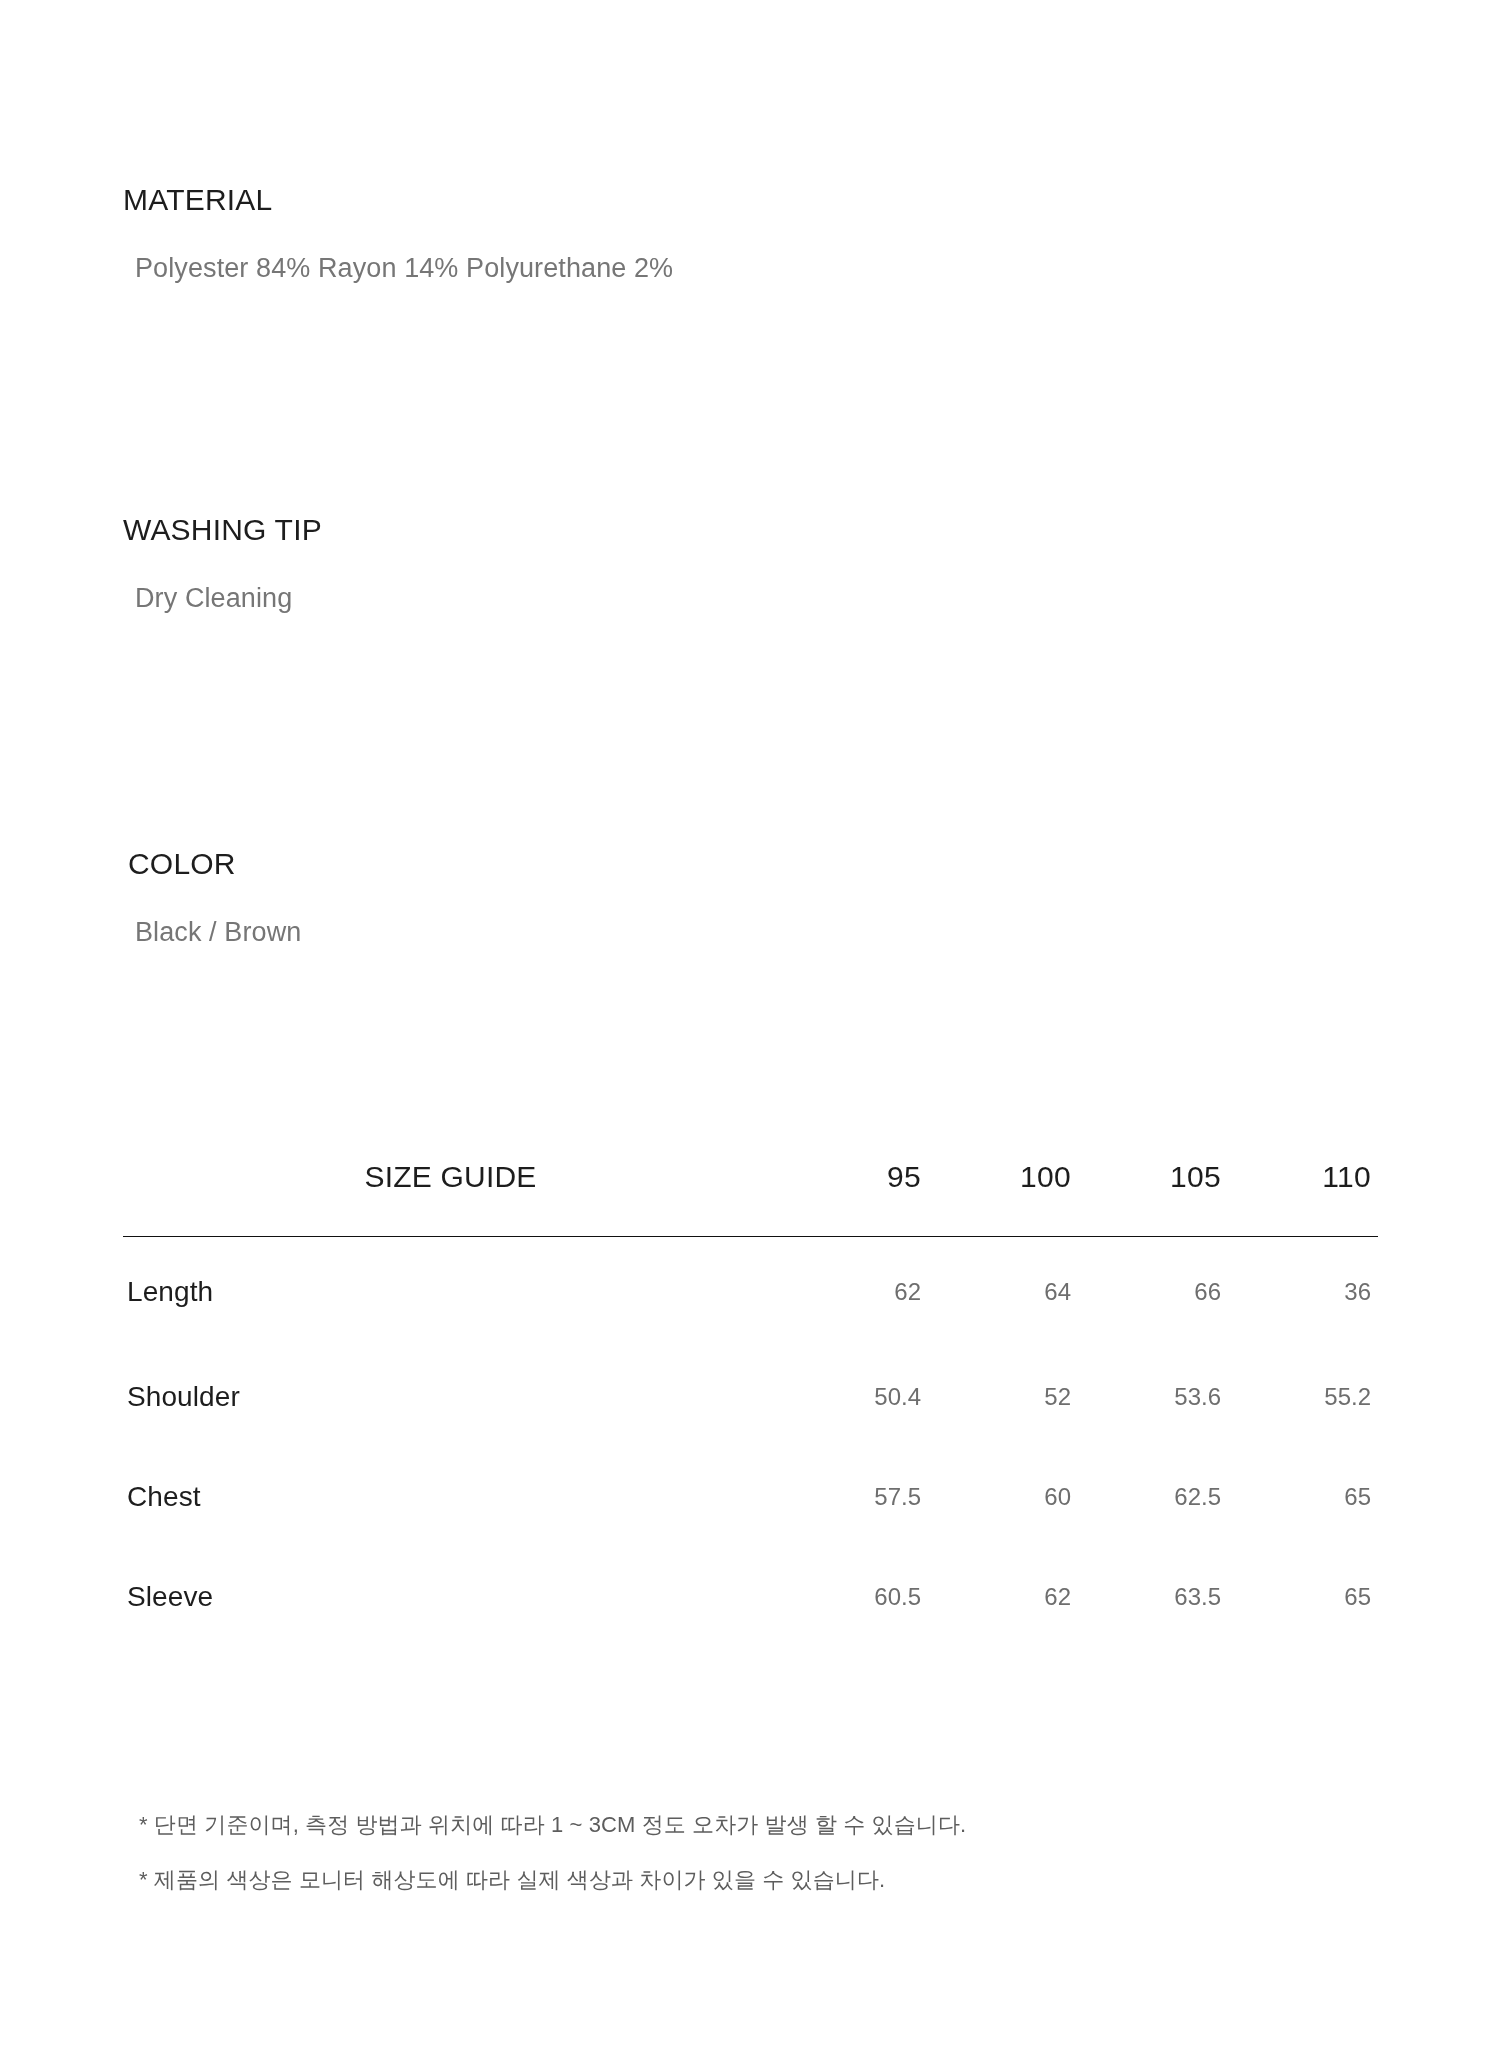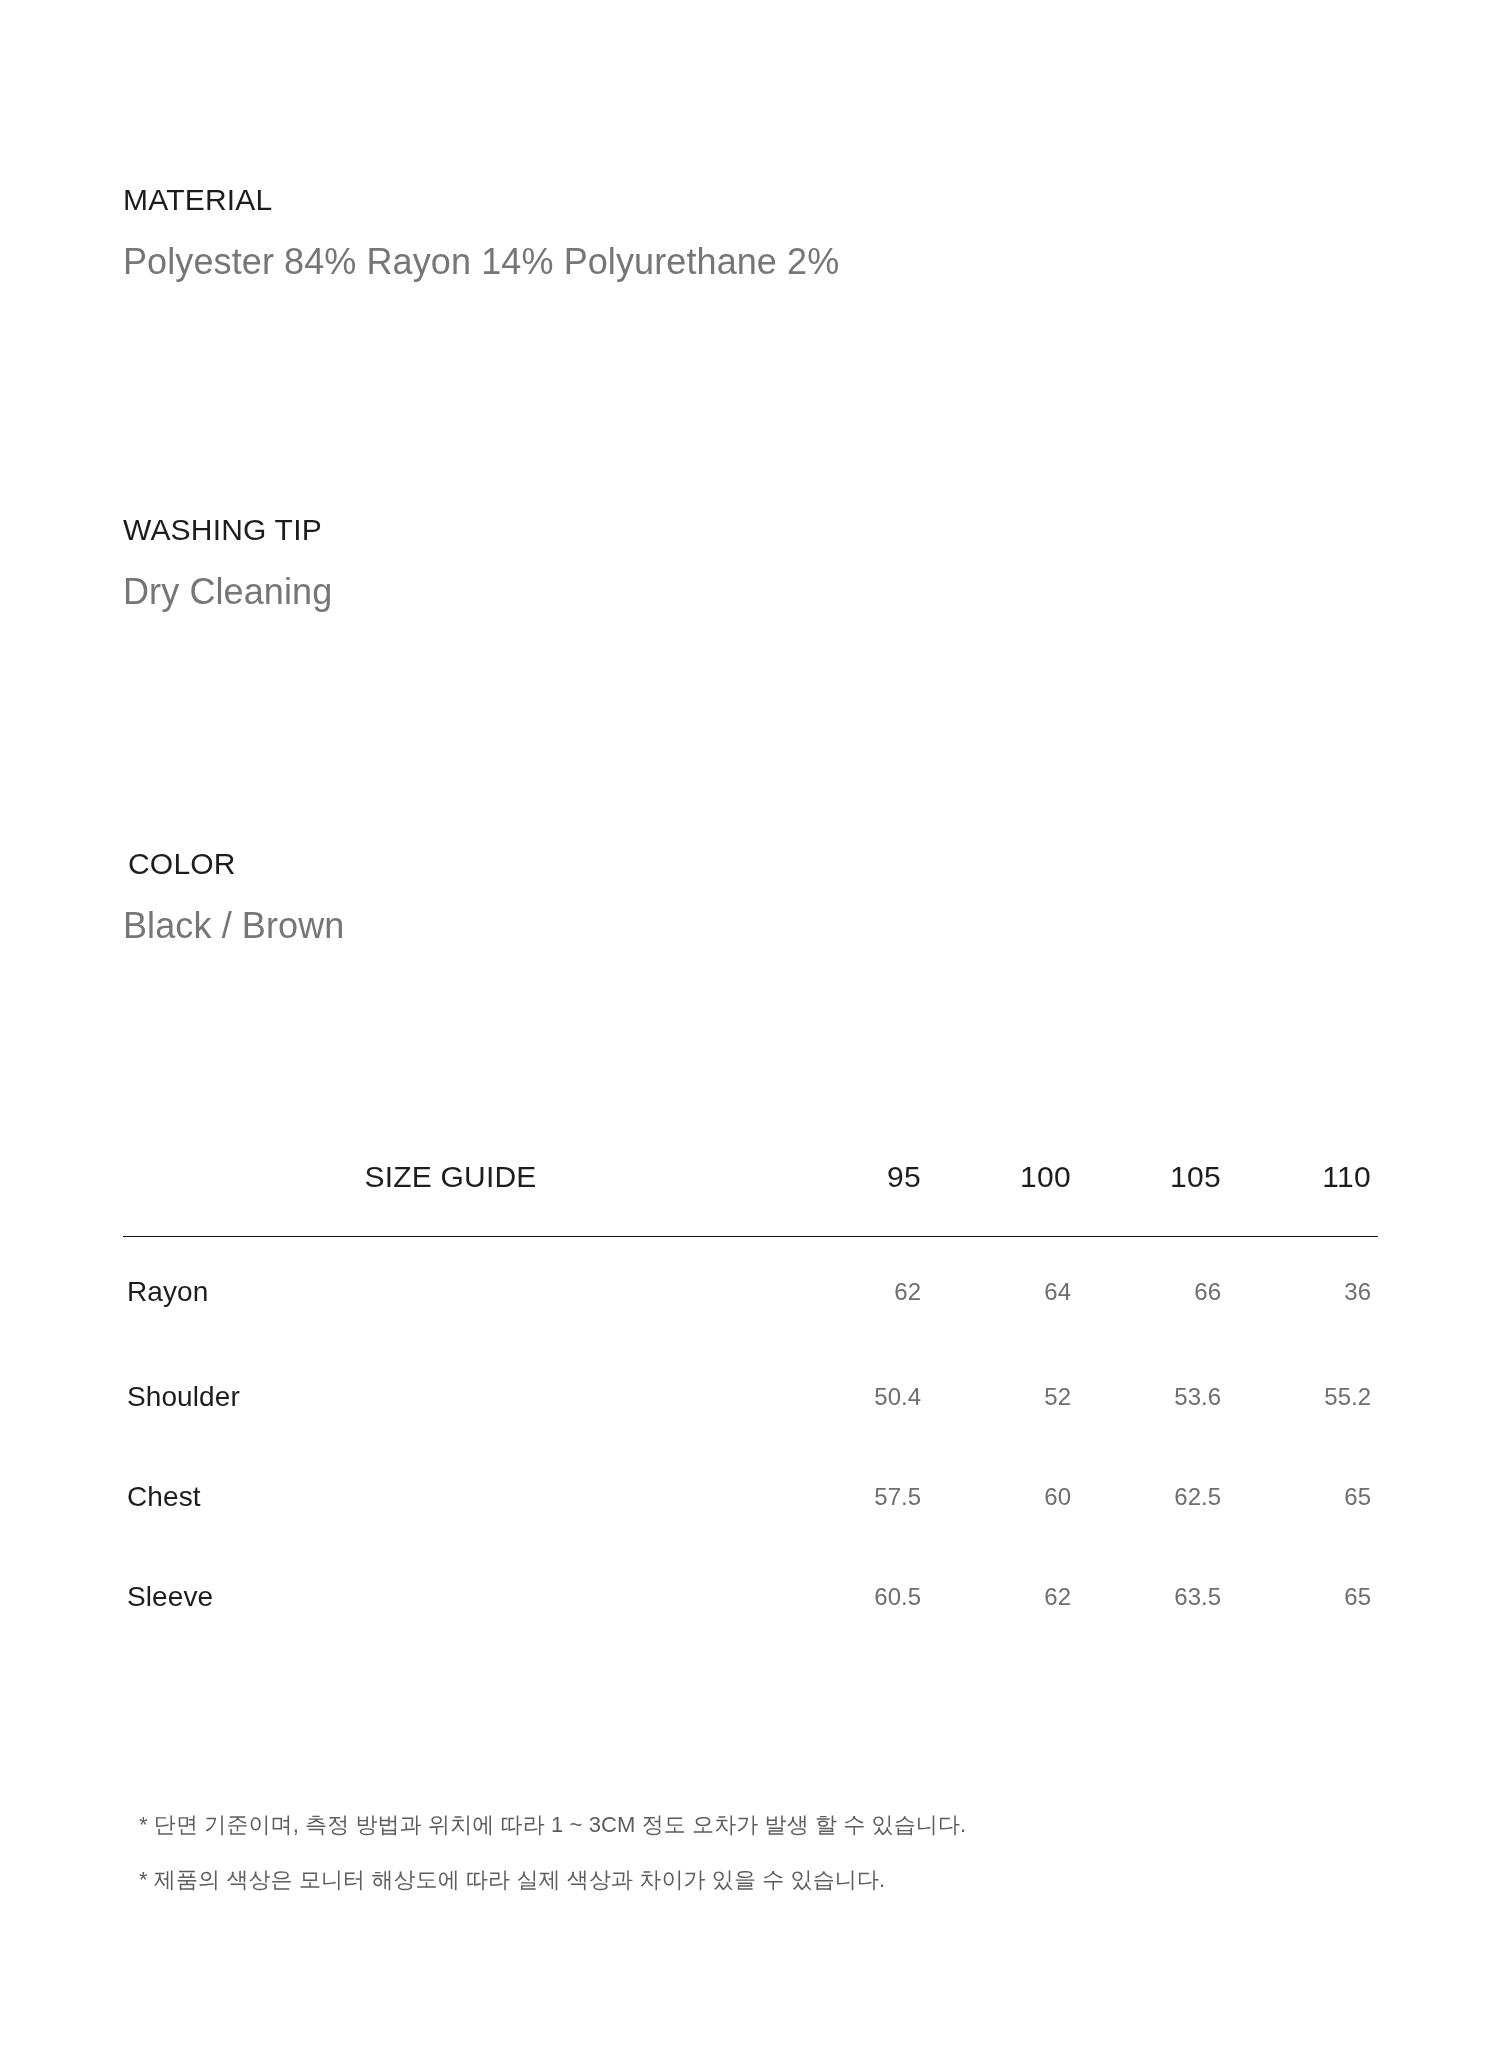--- a/index.html
+++ b/index.html
@@ -28,25 +28,25 @@
   .block { position: absolute; left: 123px; }
   .block-title {
     font-size: 30px;
     color: #1d1d1d;
     letter-spacing: 0.2px;
     font-weight: 400;
     line-height: 1.2;
     margin: 0;
   }
   .block-body {
-    font-size: 36px;
+    font-size: 27px;
     color: #767676;
     font-weight: 400;
     line-height: 1.3;
-    margin: 0;
+    margin: 12px;
     padding-top: 21px;
     letter-spacing: 0.1px;
   }
 
   #material-block { top: 182px; }
   #washing-block  { top: 512px; }
   #color-block    { top: 846px; }
   #color-block .block-title { padding-left: 5px; }
 
   
@@ -168,21 +168,21 @@
           <th class="size-head">110</th>
         </tr>
         <tr class="rule-row">
           <th colspan="5">
             <div class="rule"></div>
           </th>
         </tr>
       </thead>
       <tbody>
         <tr>
-          <td class="row-label">Rayon</td>
+          <td class="row-label">Length</td>
           <td class="row-value">62</td>
           <td class="row-value">64</td>
           <td class="row-value">66</td>
           <td class="row-value">36</td>
         </tr>
         <tr>
           <td class="row-label">Shoulder</td>
           <td class="row-value">50.4</td>
           <td class="row-value">52</td>
           <td class="row-value">53.6</td>

